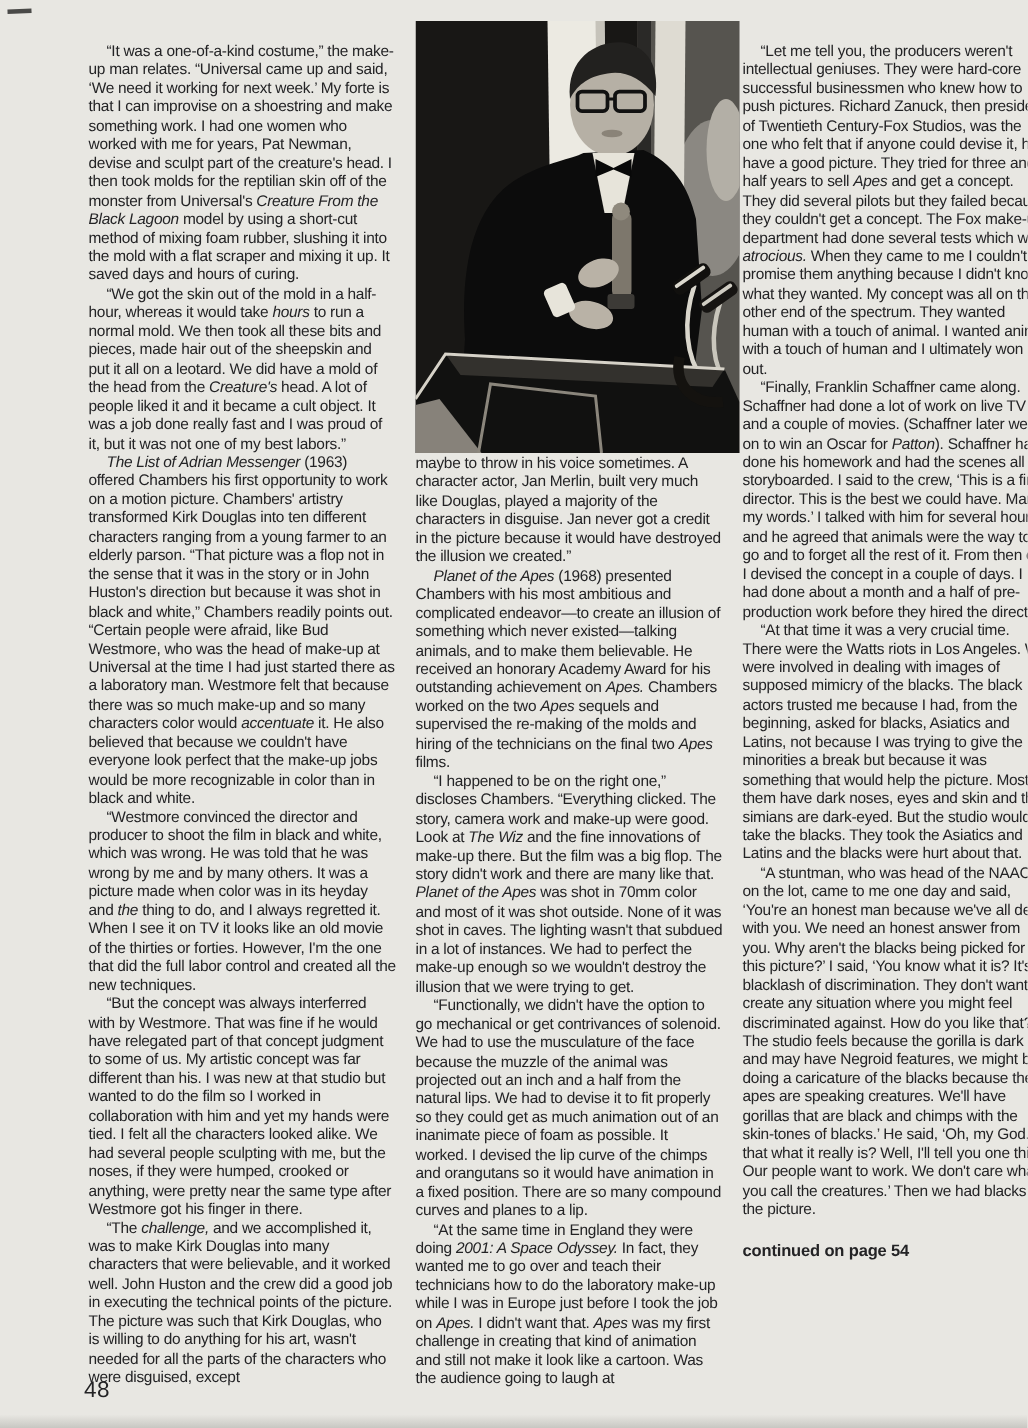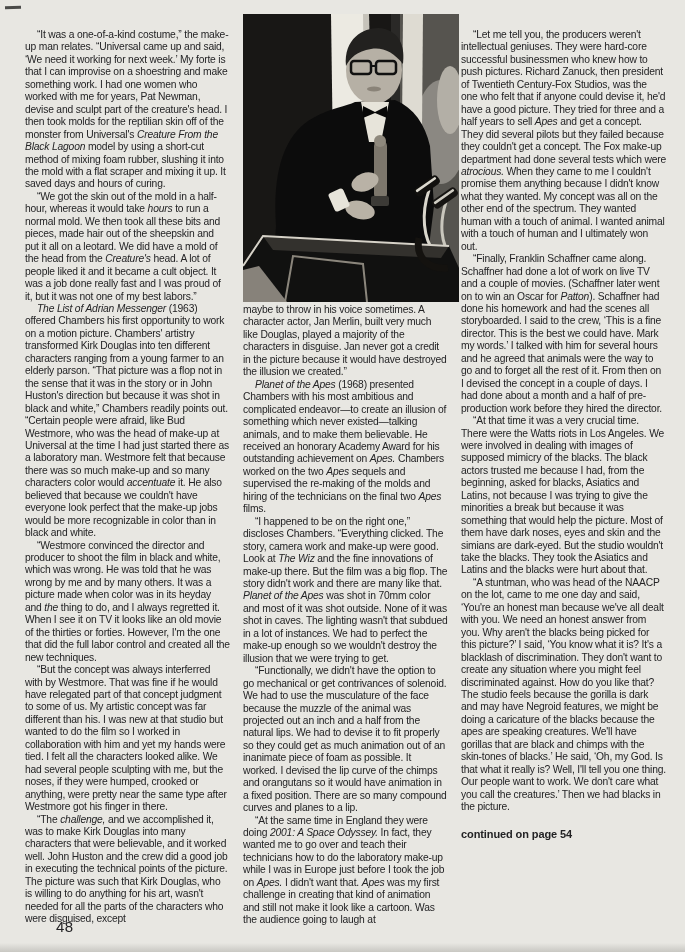--- a/index.html
+++ b/index.html
@@ -10,20 +10,21 @@
     color:#232325;
     overflow:hidden;
     position:relative;
   }
   .page{
     display:flex;
     gap:13px;
     padding:14px 15px 0 25px;
     box-sizing:border-box;
     height:100%;
+    margin-left:34px;
   }
   .col{flex:0 0 205px;width:205px;}
   .col-pad{padding-top:15px;}
   .col-text{
     font-size:10.3px;
     line-height:12.45px;
     letter-spacing:-0.18px;
     text-align:left;
   }
   p.para{margin:0;}

